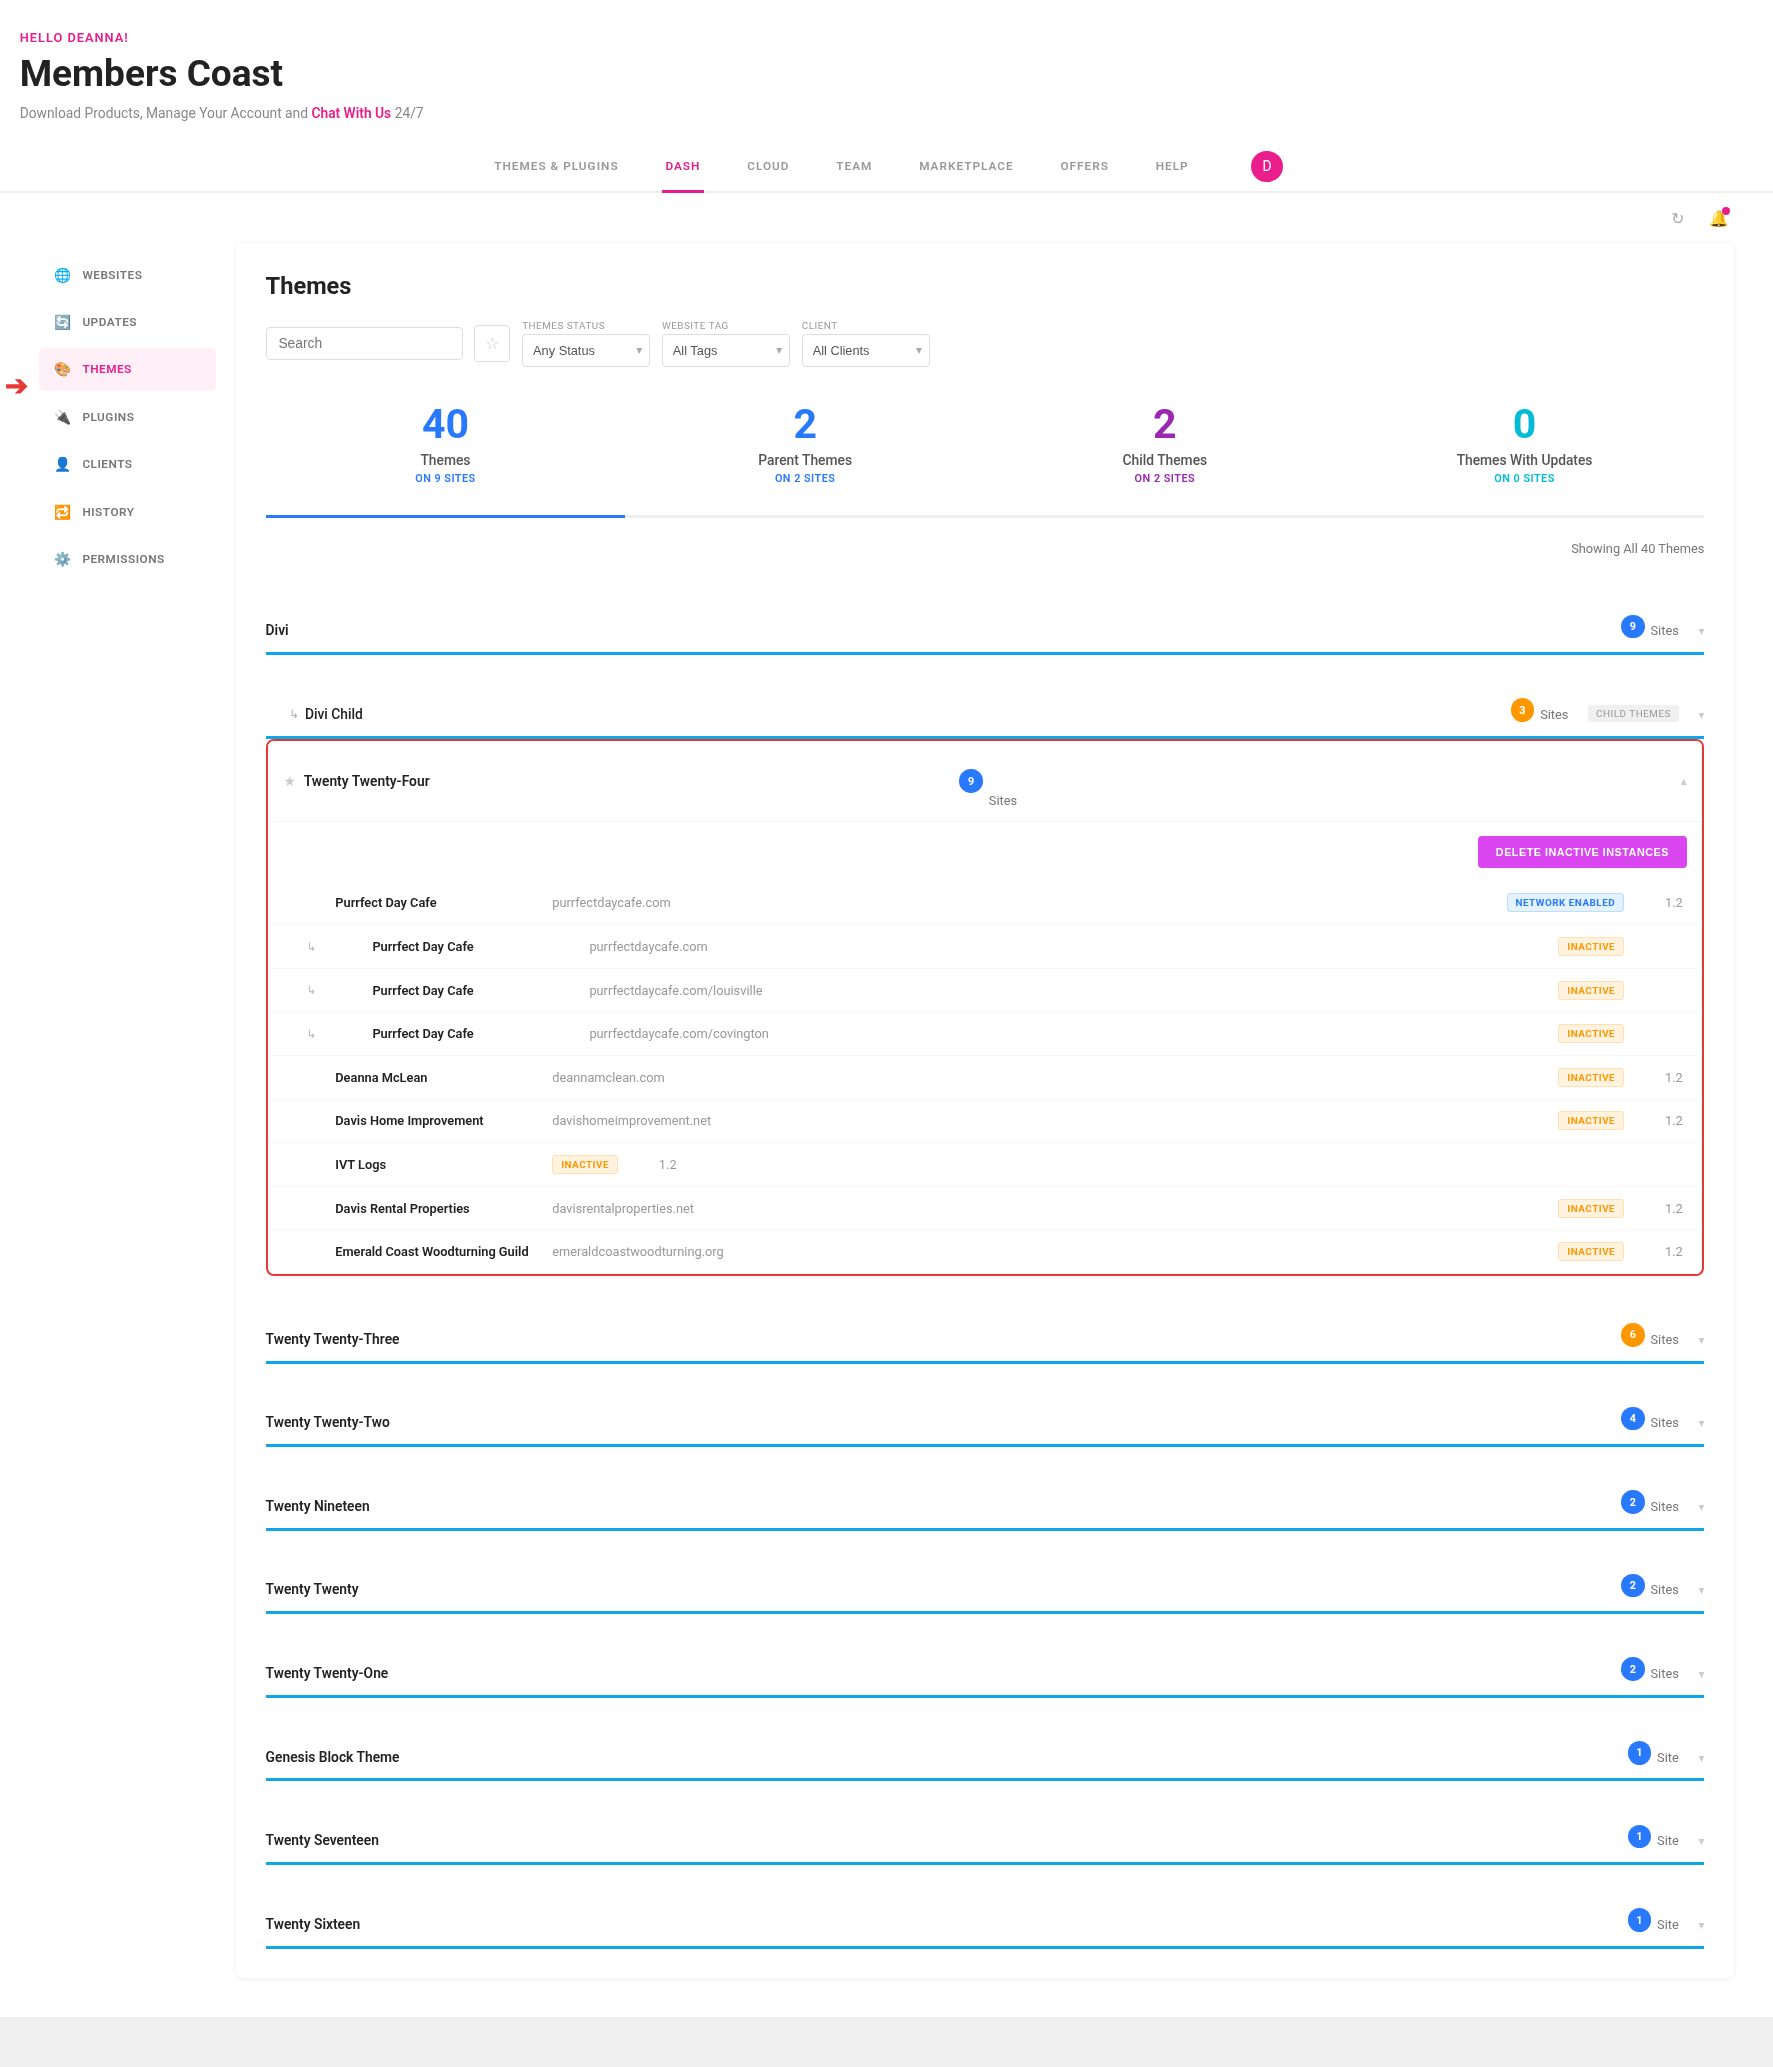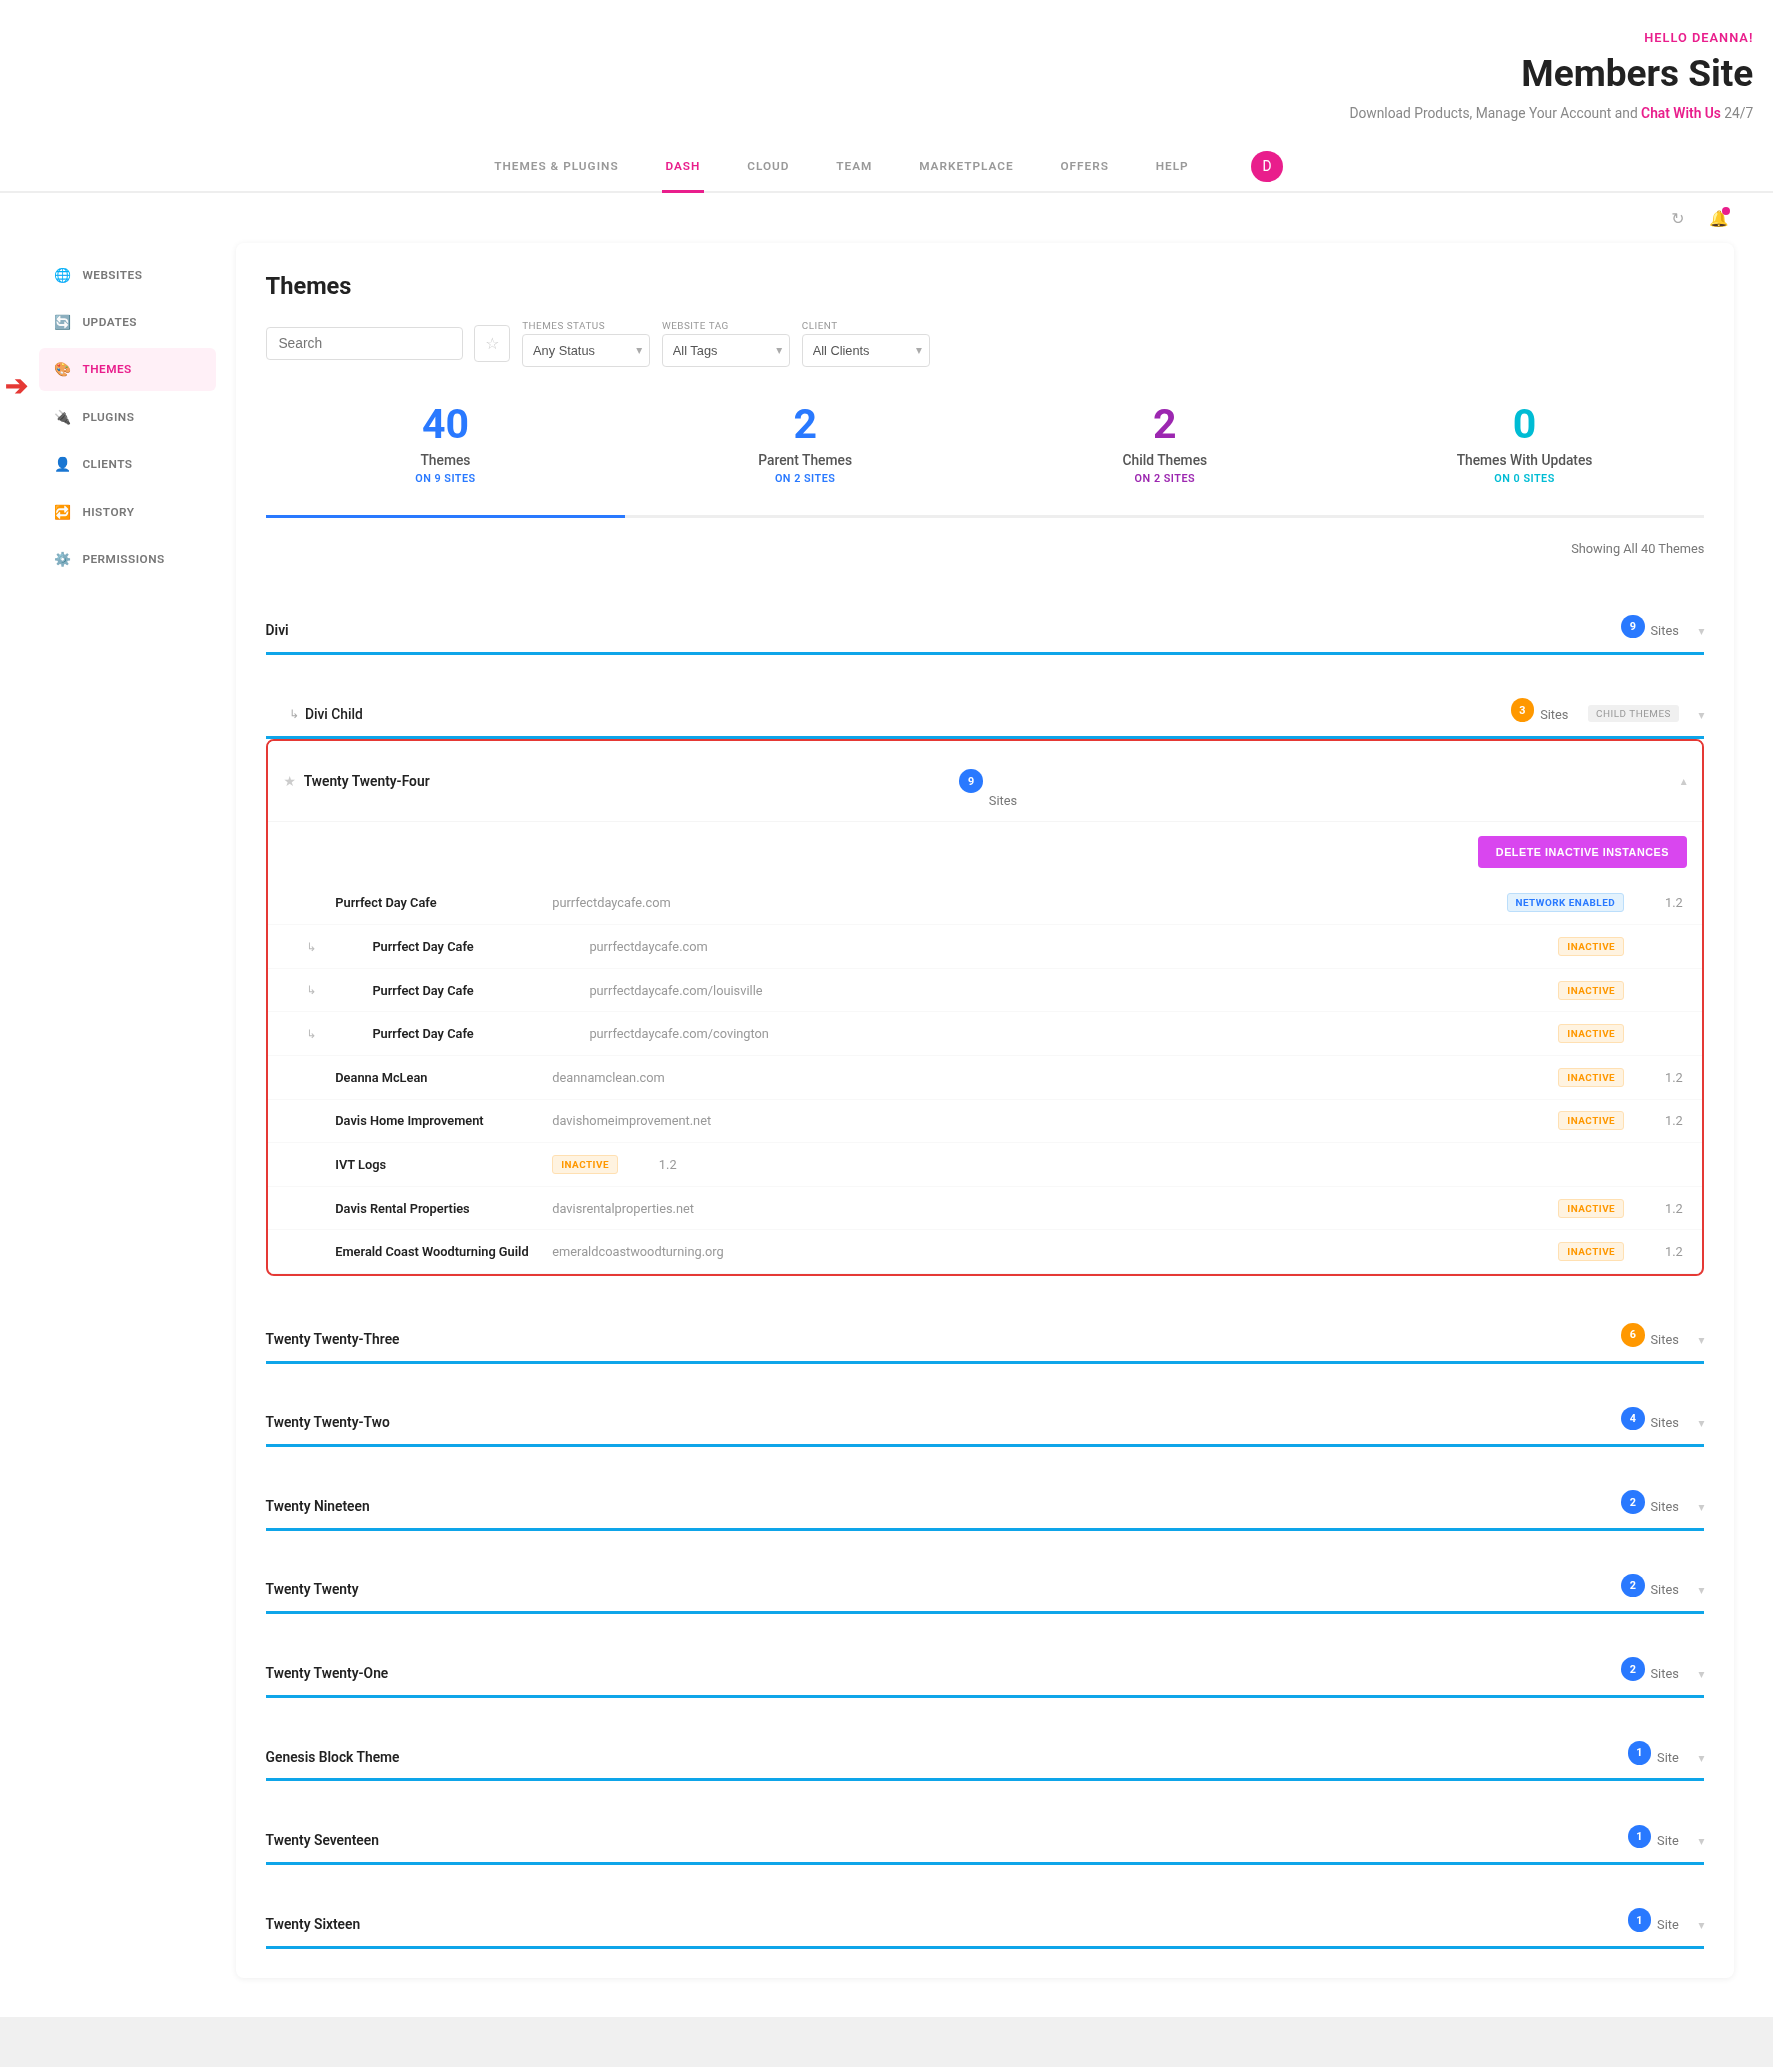--- a/index.html
+++ b/index.html
@@ -1,21 +1,21 @@
 <!DOCTYPE html>
 <html><head>
   <meta charset="utf-8">
   <style>
     * { box-sizing: border-box; margin: 0; padding: 0; }
     body { font-family: -apple-system, BlinkMacSystemFont, 'Segoe UI', Roboto, sans-serif; background: #f5f5f5; color: #333; }
 
     .page-wrapper { max-width: 1773px; margin: 0 auto; background: #fff; min-height: 2068px; }
 
     
-    .header { text-align: right; padding: 29.6px 19.7px 19.7px; background: #fff; }
+    .header { text-align: left; padding: 29.6px 19.7px 19.7px; background: #fff; }
     .hello-text { color: #e91e8c; font-size: 12.8px; font-weight: 600; letter-spacing: 1px; text-transform: uppercase; margin-bottom: 7.9px; }
     .members-area-title { font-size: 37px; font-weight: 700; color: #222; margin-bottom: 9.9px; }
     .header-subtitle { color: #888; font-size: 13.8px; }
     .header-subtitle a { color: #e91e8c; text-decoration: none; font-weight: 600; }
 
     
     .main-nav { display: flex; justify-content: center; align-items: center; border-bottom: 2px solid #eee; padding: 0 19.7px; background: #fff; gap: 39px; }
     .nav-item { padding: 17.7px 3.9px; font-size: 11.8px; font-weight: 600; letter-spacing: 1px; color: #999; cursor: pointer; border-bottom: 3px solid transparent; margin-bottom: -2px; text-decoration: none; }
     .nav-item.active { color: #e91e8c; border-bottom-color: #e91e8c; }
     .nav-avatar { width: 31.5px; height: 31.5px; border-radius: 50%; background: #e91e8c; display: flex; align-items: center; justify-content: center; color: #fff; font-size: 13.8px; cursor: pointer; margin-left: 19.7px; }
@@ -94,21 +94,21 @@
     
     .more-themes { margin-top: 3.9px; }
   </style>
 </head>
 <body>
 
 <div class="page-wrapper">
 
   <div class="header">
     <div class="hello-text">HELLO DEANNA!</div>
-    <h1 class="members-area-title">Members Site</h1>
+    <h1 class="members-area-title">Members Coast</h1>
     <p class="header-subtitle">
       <span>Download Products, Manage Your Account and </span><a href="#">Chat With Us</a><span> 24/7</span>
     </p>
   </div>
 
   <nav class="main-nav">
     <a class="nav-item">THEMES &amp; PLUGINS</a>
     <a class="nav-item active">DASH</a>
     <a class="nav-item">CLOUD</a>
     <a class="nav-item">TEAM</a>

